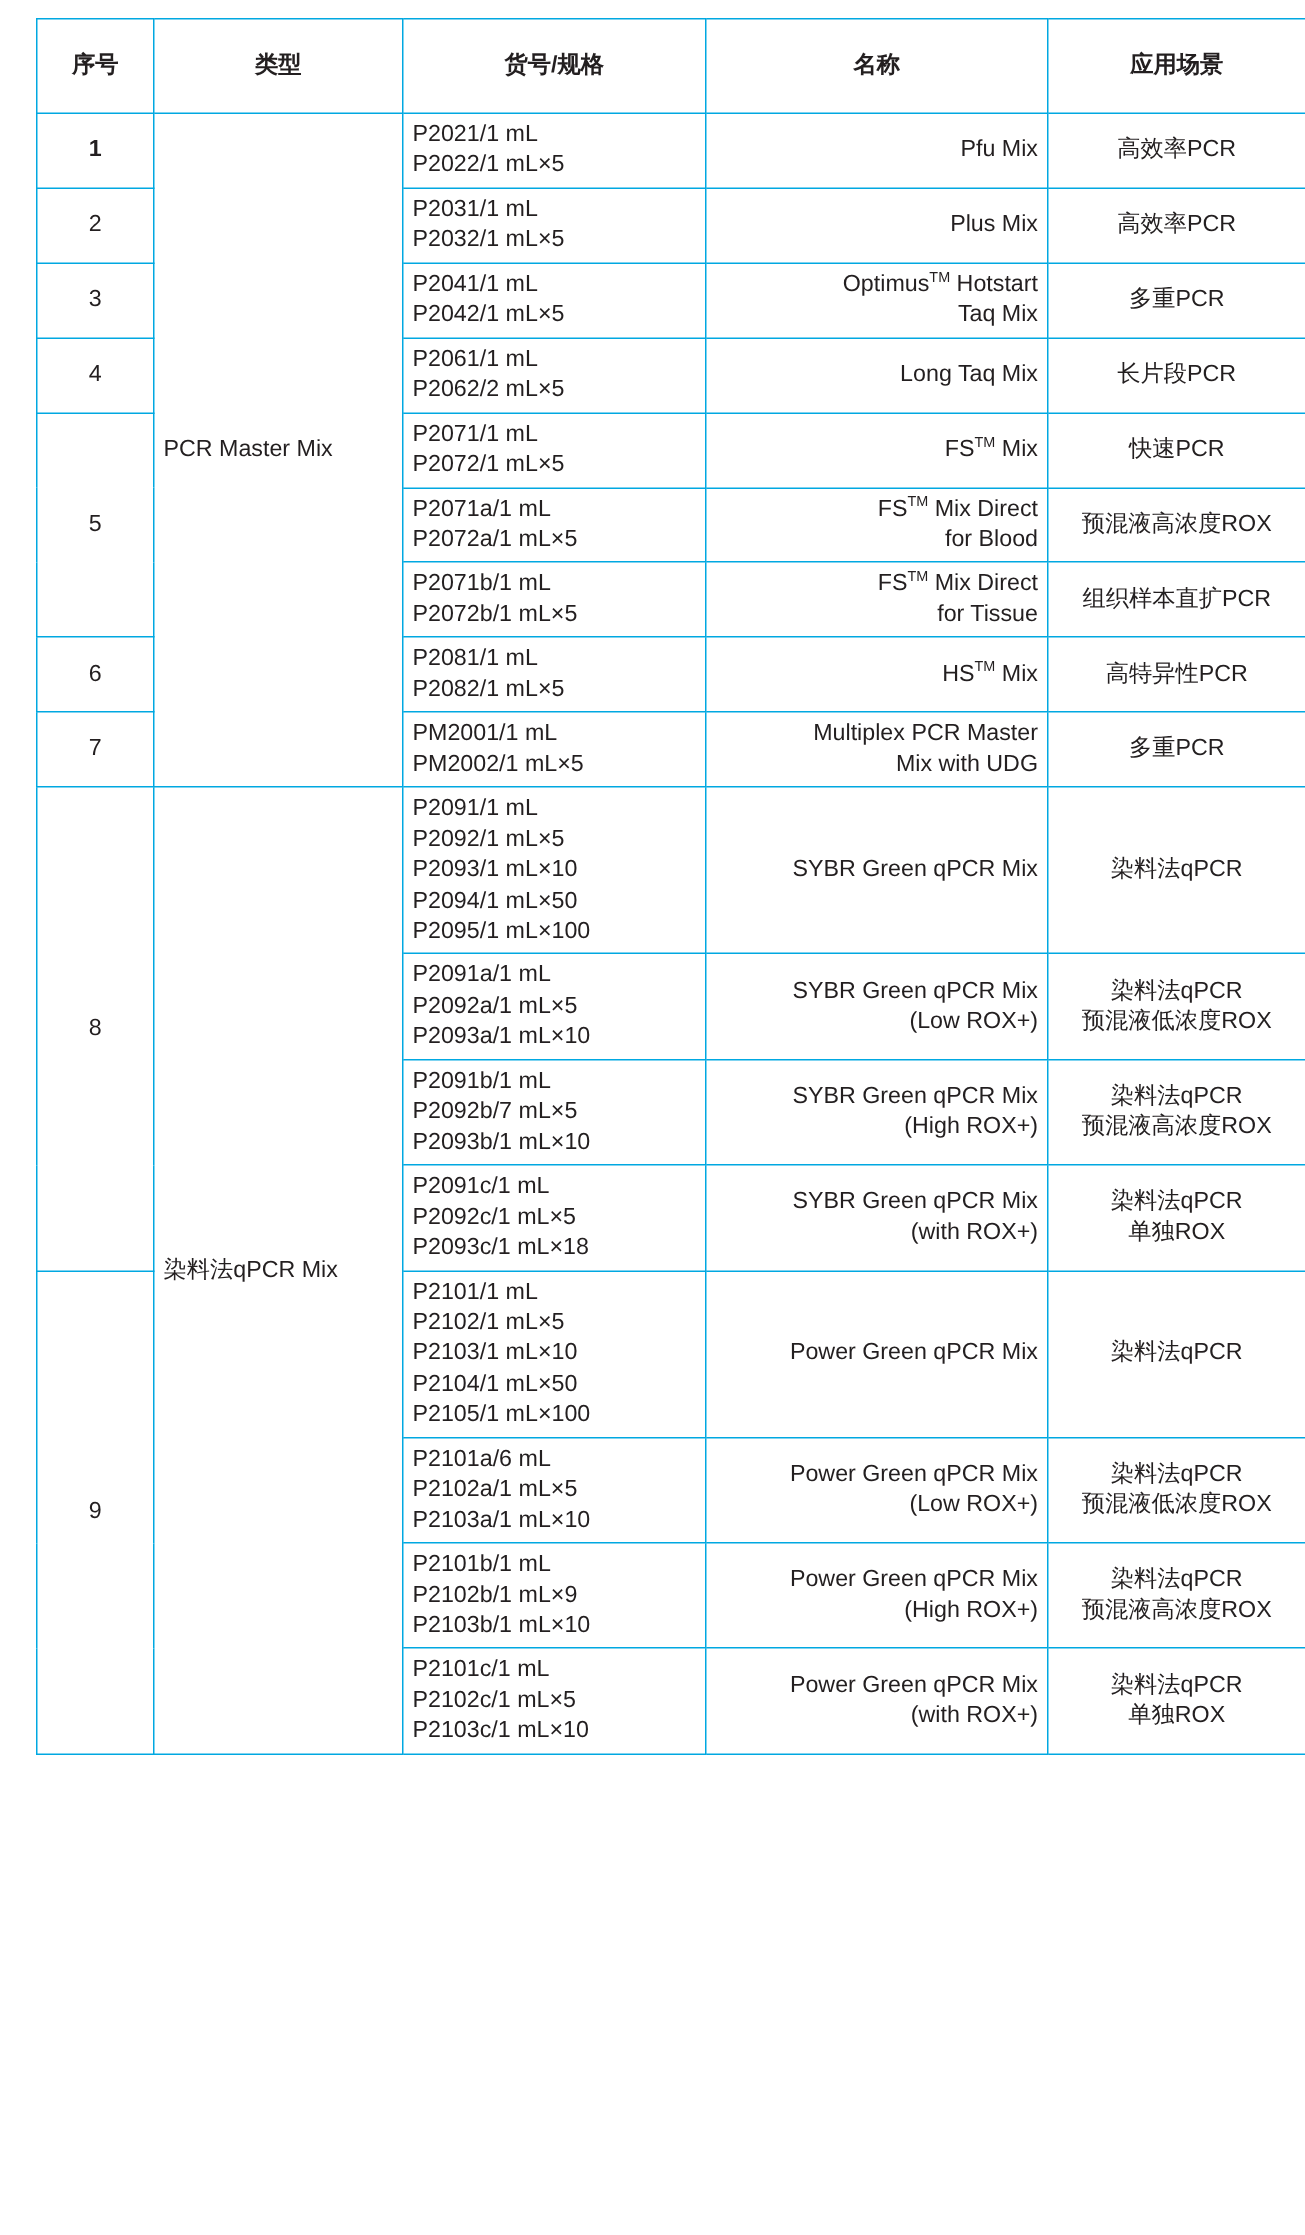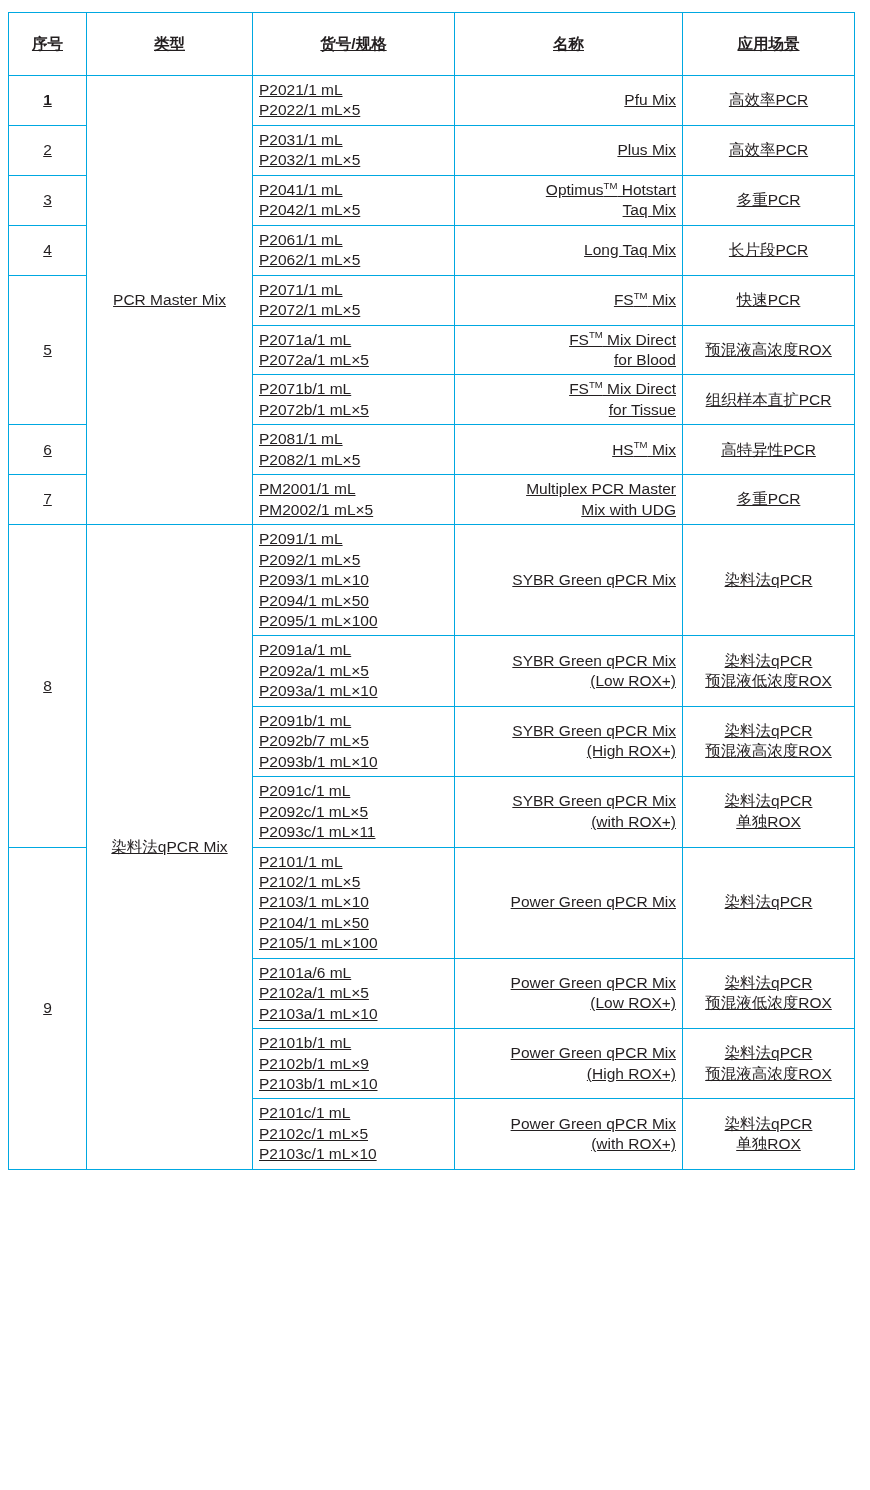--- a/index.html
+++ b/index.html
@@ -10,22 +10,21 @@
   body {
     width: 870px;
     height: 1490px;
     font-family: "Liberation Sans", sans-serif;
     color: #231f20;
   }
   .sheet {
     width: 870px;
     height: 1490px;
     box-sizing: border-box;
-    padding: 12px 10px 10px 8px;
-    text-decoration: underline;
+    padding: 12px 10px 10px 24px;
   }
   table.product-table {
     border-collapse: collapse;
     table-layout: fixed;
     width: 846px;
   }
   table.product-table td,
   table.product-table th {
     border: 1.5px solid #00a8e1;
     padding: 4px 6px;
@@ -45,21 +44,21 @@
   col.c-cat   { width: 202px; }
   col.c-name  { width: 228px; }
   col.c-app   { width: 172px; }
 
   td.no {
     text-align: center;
     font-size: 16px;
   }
   td.no.bold { font-weight: bold; }
   td.type {
-    text-align: center;
+    text-align: left;
     padding-left: 8px;
     font-size: 15.5px;
   }
   td.cat {
     text-align: left;
     padding-left: 12px;
     white-space: pre-line;
     font-size: 15.5px;
   }
   td.name {
@@ -123,21 +122,21 @@
         <td class="no">3</td>
         <td class="cat">P2041/1 mL
 P2042/1 mL×5</td>
         <td class="name">Optimus<sup class="tm">TM</sup> Hotstart<br>Taq Mix</td>
         <td class="app">多重PCR</td>
       </tr>
 
       <tr>
         <td class="no">4</td>
         <td class="cat">P2061/1 mL
-P2062/1 mL×5</td>
+P2062/2 mL×5</td>
         <td class="name">Long Taq Mix</td>
         <td class="app">长片段PCR</td>
       </tr>
 
       <tr>
         <td class="no" rowspan="3">5</td>
         <td class="cat">P2071/1 mL
 P2072/1 mL×5</td>
         <td class="name">FS<sup class="tm">TM</sup> Mix</td>
         <td class="app">快速PCR</td>
@@ -197,21 +196,21 @@
 P2092b/7 mL×5
 P2093b/1 mL×10</td>
         <td class="name">SYBR Green qPCR Mix
 (High ROX+)</td>
         <td class="app">染料法qPCR
 预混液高浓度ROX</td>
       </tr>
       <tr>
         <td class="cat">P2091c/1 mL
 P2092c/1 mL×5
-P2093c/1 mL×11</td>
+P2093c/1 mL×18</td>
         <td class="name">SYBR Green qPCR Mix
 (with ROX+)</td>
         <td class="app">染料法qPCR
 单独ROX</td>
       </tr>
 
       <tr>
         <td class="no" rowspan="4">9</td>
         <td class="cat">P2101/1 mL
 P2102/1 mL×5

